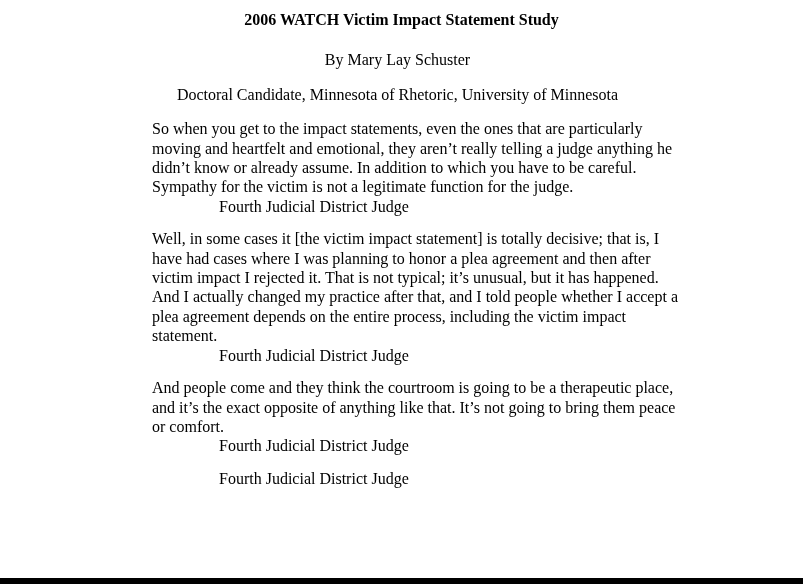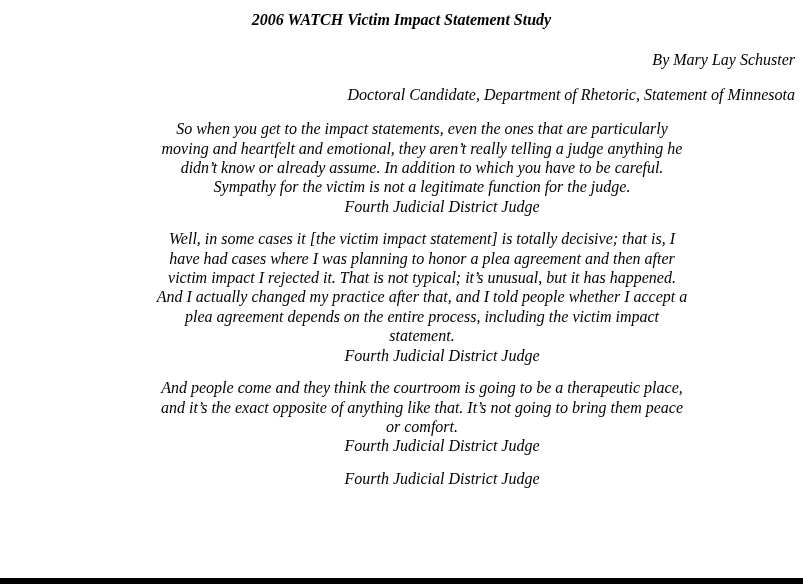--- a/index.html
+++ b/index.html
@@ -6,44 +6,42 @@
   .page {
     position: relative;
     width: 803px;
     height: 586px;
     background: #ffffff;
     color: #000000;
     font-family: "Liberation Serif", "DejaVu Serif", serif;
     font-size: 16px;
     line-height: 19.4px;
     overflow: hidden;
-    font-style: italic;
   }
   .title {
     margin: 0 0 21px 0;
     padding-top: 10px;
     font-size: 16px;
     font-weight: bold;
     text-align: center;
   }
   .byline {
-    text-align: right;
+    text-align: center;
     margin: 3px 8px 15px 0;
   }
   .byline .line { white-space: nowrap; }
   .quote {
     margin: 0 0 13px 152px;
     width: 540px;
-    text-align: center;
   }
   .quote-body {
     white-space: pre-line;
   }
   .attribution {
-    margin-left: 40px;
+    margin-left: 67px;
   }
   .bottom-rule {
     position: absolute;
     left: 0;
     top: 578px;
     width: 803px;
     height: 6px;
     background: #000000;
   }
 </style>
@@ -52,21 +50,21 @@
 
 <div class="page">
 
   <h1 class="title">2006 WATCH Victim Impact Statement Study</h1>
 
   <div class="byline">
     <div class="line">By Mary Lay Schuster</div>
   </div>
 
   <div class="byline">
-    <div class="line">Doctoral Candidate, Department of Rhetoric, Statement of Minnesota</div>
+    <div class="line">Doctoral Candidate, Minnesota of Rhetoric, University of Minnesota</div>
   </div>
 
   <div class="quote">
     <div class="quote-body">So when you get to the impact statements, even the ones that are particularly
 moving and heartfelt and emotional, they aren’t really telling a judge anything he
 didn’t know or already assume. In addition to which you have to be careful.
 Sympathy for the victim is not a legitimate function for the judge.</div>
     <div class="attribution">Fourth Judicial District Judge</div>
   </div>
 

